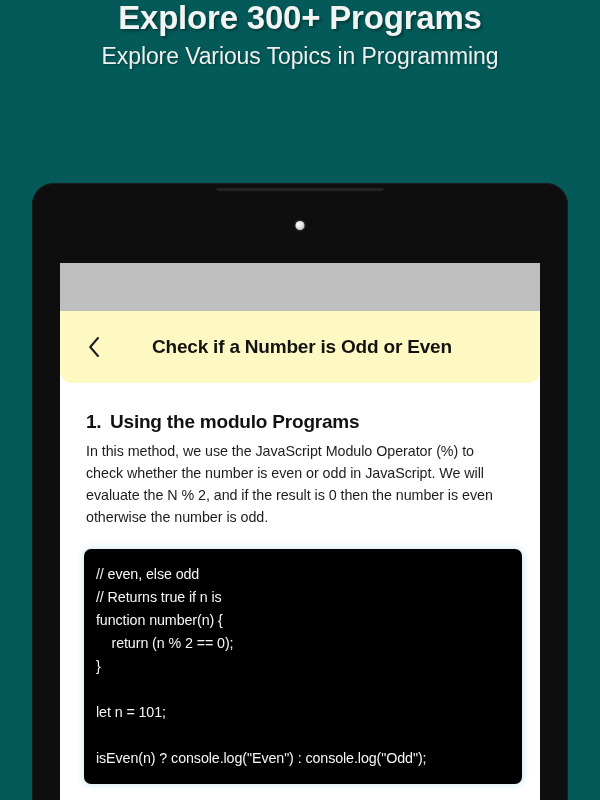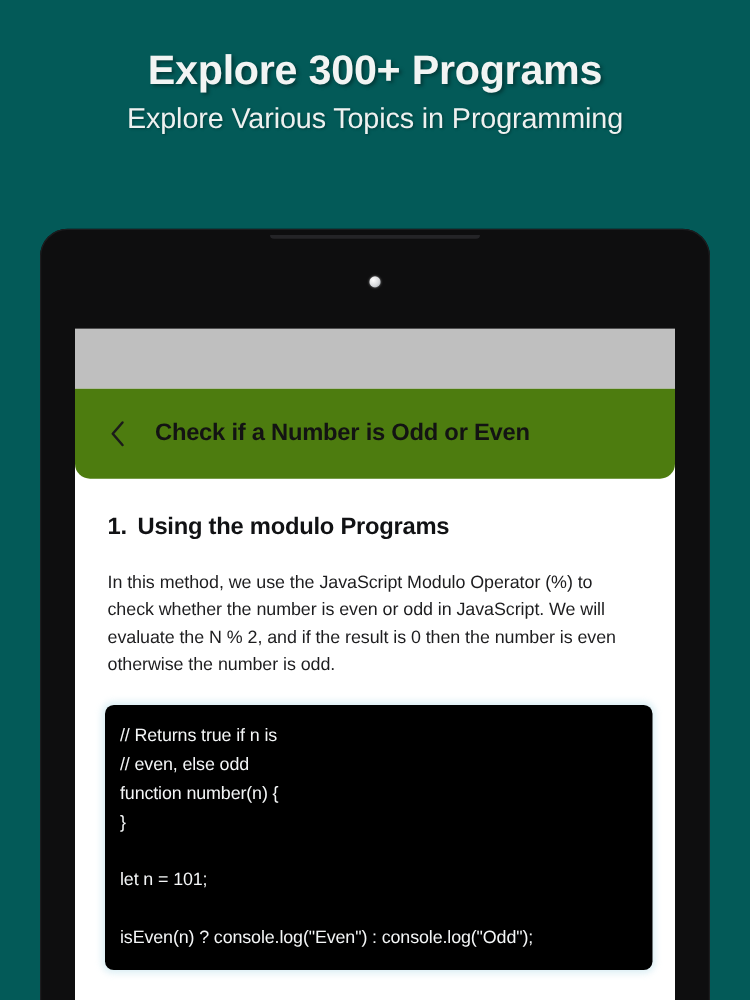--- a/index.html
+++ b/index.html
@@ -7,21 +7,21 @@
     width:600px; height:800px;
     overflow:hidden;
     font-family:"Liberation Sans", sans-serif;
   }
   body { background:#035a58; position:relative; }
 
   
   .promo {
     position:absolute; top:0; left:0; width:600px; height:183px;
     display:flex; flex-direction:column; align-items:center;
-    justify-content:flex-start; padding-top:38px;
+    justify-content:flex-start; 
   }
   .promo-title {
     font-size:33px; font-weight:bold; color:#f2f4f3;
     letter-spacing:-0.2px;
     text-shadow:2px 2px 3px rgba(0,0,0,0.35);
     line-height:1.1;
   }
   .promo-sub {
     margin-top:7px;
     font-size:23px; font-weight:normal; color:#eef1f0;
@@ -57,24 +57,25 @@
     width:480px; height:560px;
     background:#ffffff;
     overflow:hidden;
   }
   .status-bar {
     height:48px; width:100%;
     background:#bfbfbf;
   }
   .app-header {
     height:72px; width:100%;
-    background:#4d7c0f;
+    background:#fef9c3;
     border-radius:0 0 12px 12px;
     display:flex; align-items:center;
     padding-left:26px;
+    gap:28px;
   }
   .back-chevron {
     width:16px; height:26px;
     display:flex; align-items:center; justify-content:center;
     color:#1b1b1b;
     flex:none;
   }
   .header-title {
     margin-left:22px;
     font-size:19px; font-weight:600; color:#131313;
@@ -84,21 +85,21 @@
   
   .article { padding:0 26px; }
   .section-heading {
     display:flex; align-items:baseline;
     margin-top:28px;
     font-size:19px; font-weight:bold; color:#111214;
     letter-spacing:-0.2px;
   }
   .section-num { min-width:24px; }
   .paragraph {
-    margin-top:22px;
+    margin-top:7px;
     font-size:14.3px; line-height:22px;
     color:#1d1d1f;
     letter-spacing:-0.05px;
     max-width:436px;
   }
 
   
   .code-block {
     margin-top:21px;
     margin-left:-2px;
@@ -147,23 +148,24 @@
     <div class="article">
 
       <div class="section-heading">
         <span class="section-num">1.</span>
         <span>Using the modulo Programs</span>
       </div>
 
       <p class="paragraph">In this method, we use the JavaScript Modulo Operator (%) to check whether the number is even or odd in JavaScript. We will evaluate the N % 2, and if the result is 0 then the number is even otherwise the number is odd.</p>
 
       <div class="code-block">
+        <div class="code-line">// even, else odd</div>
         <div class="code-line">// Returns true if n is</div>
-        <div class="code-line">// even, else odd</div>
         <div class="code-line">function number(n) {</div>
+        <div class="code-line">    return (n % 2 == 0);</div>
         <div class="code-line">}</div>
         <div class="code-line blank"> </div>
         <div class="code-line">let n = 101;</div>
         <div class="code-line blank"> </div>
         <div class="code-line">isEven(n) ? console.log("Even") : console.log("Odd");</div>
       </div>
 
     </div>
   </div>
 </div>

